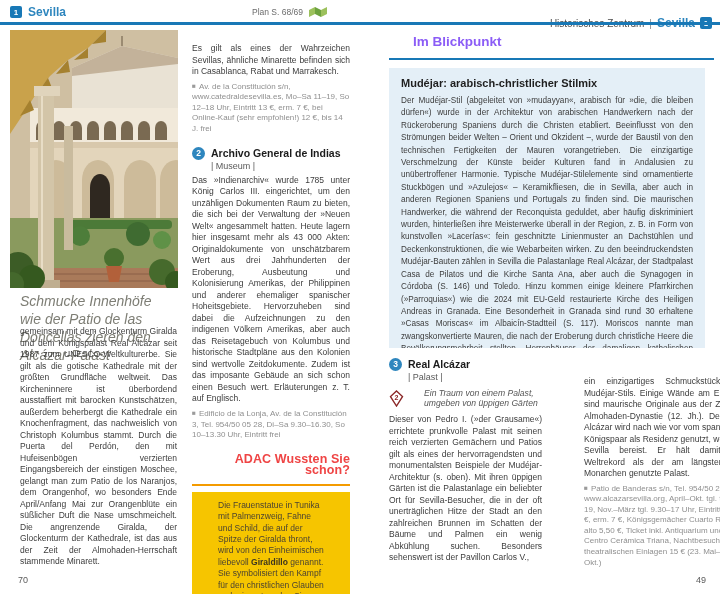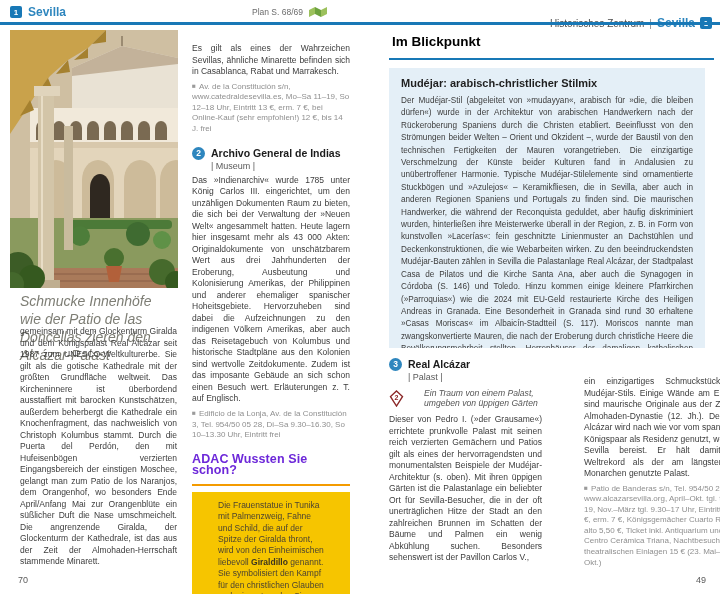--- a/index.html
+++ b/index.html
@@ -28,28 +28,28 @@
 
   .info{font-size:8px;line-height:10.6px;color:#8f8f8f;text-align:left;margin-top:3px;hyphens:auto;}
   .info .marker{color:#9b9b9b;font-size:6.5px;margin-right:3px;vertical-align:1px;}
 
   .entry-head{display:flex;align-items:center;gap:6px;margin-top:13px;}
   .num-badge{width:13px;height:13px;border-radius:50%;background:#2E86BE;color:#fff;font-size:8.5px;
              font-weight:bold;display:flex;align-items:center;justify-content:center;flex:0 0 13px;}
   .entry-title{font-size:10.5px;font-weight:bold;color:#1c1c1c;}
   .entry-cat{margin-left:19px;color:#5a5a5a;font-size:9px;margin-top:1px;margin-bottom:2px;text-align:left;}
 
-  .adac-h{font-size:12.5px;font-weight:bold;color:#6d28d9;margin-top:13px;text-align:left;letter-spacing:.1px;}
+  .adac-h{font-size:12.5px;font-weight:bold;color:#ef4444;margin-top:13px;text-align:right;letter-spacing:.1px;}
   .adac-rule{height:2px;background:#F49B00;margin-top:7px;}
   .yellow-box{background:#F6C500;margin-top:6px;padding:8px 26px;color:#4c4430;font-size:8.5px;
               line-height:11.4px;text-align:left;}
   .yellow-box b{color:#3c3520;}
 
   
-  .section-title{position:absolute;left:384px;top:34px;font-size:13.5px;font-weight:bold;color:#000000;padding-left:8px;}
+  .section-title{position:absolute;left:405px;top:34px;font-size:13.5px;font-weight:bold;color:#8b5cf6;padding-left:8px;}
   .section-rule{position:absolute;left:389px;top:58px;width:325px;height:2px;background:#1878B6;}
   .feature-box{position:absolute;left:389px;top:68px;width:316px;height:280px;background:#E4EFF7;
                box-sizing:border-box;padding:9px 12px;overflow:hidden;}
   .feature-title{font-size:11px;font-weight:bold;color:#1f1f1f;margin-bottom:6px;}
   .feature-body{font-size:8.2px;line-height:12.4px;color:#3c3c3c;text-align:justify;hyphens:auto;}
 
   .tagline-row{display:flex;gap:20px;margin:3px 0 5px 0;align-items:center;}
   .pin{flex:0 0 15px;margin-top:1px;}
   .tagline{font-style:italic;color:#555;font-size:8.6px;line-height:10.8px;text-align:left;padding-top:1px;}
 

